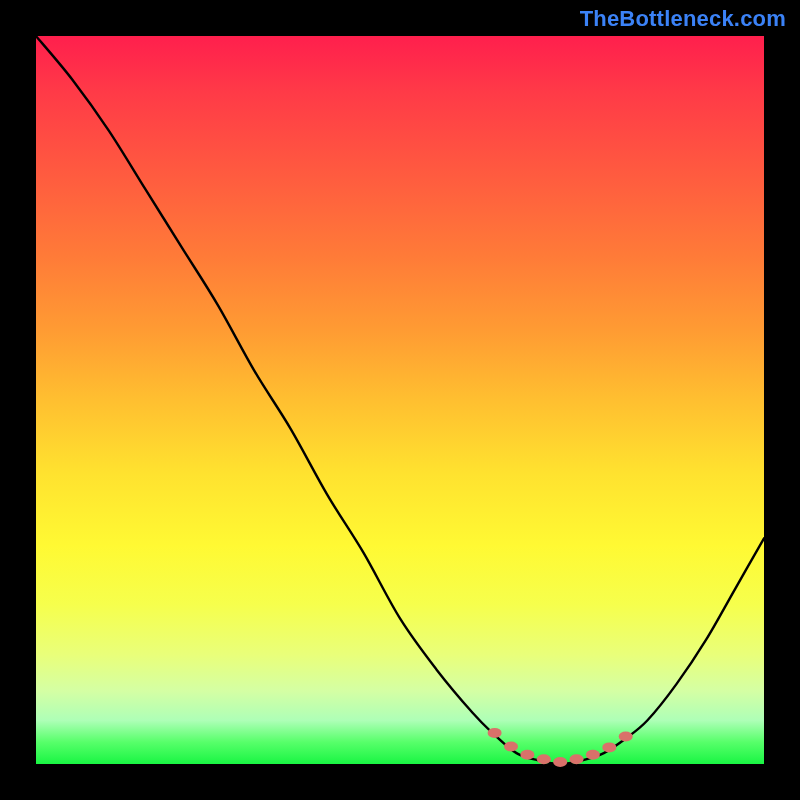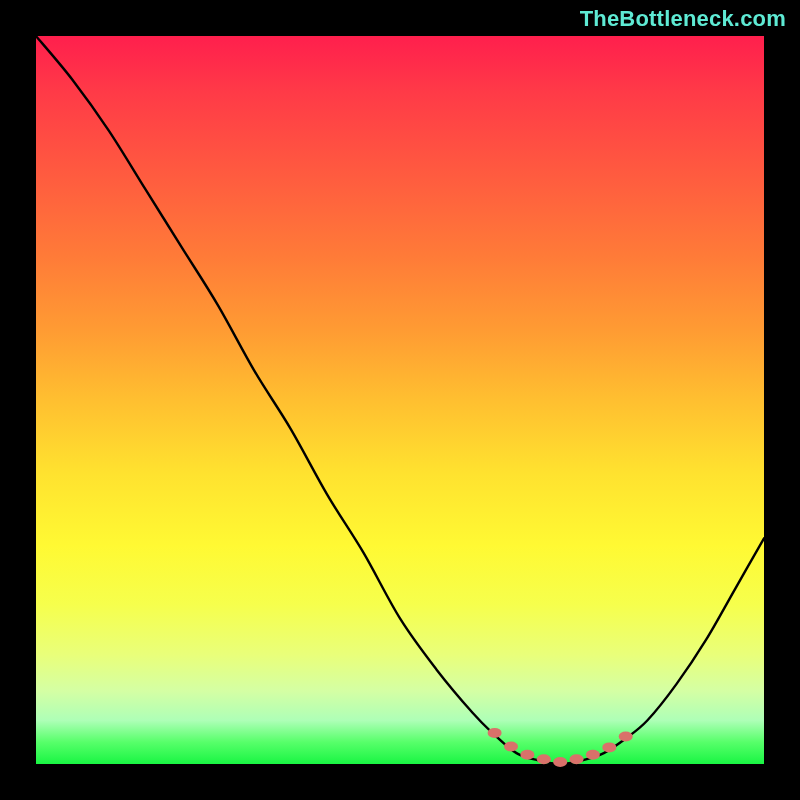--- a/index.html
+++ b/index.html
@@ -14,21 +14,21 @@
   .frame {
     position: relative;
     width: 800px;
     height: 800px;
     background: #000;
   }
   .watermark {
     position: absolute;
     top: 6px;
     right: 14px;
-    color: #5eead4;
+    color: #3b82f6;
     font-size: 22px;
     font-weight: 600;
     letter-spacing: 0.2px;
     user-select: none;
   }
   .plot-area {
     position: absolute;
     left: 36px;
     top: 36px;
     width: 728px;

